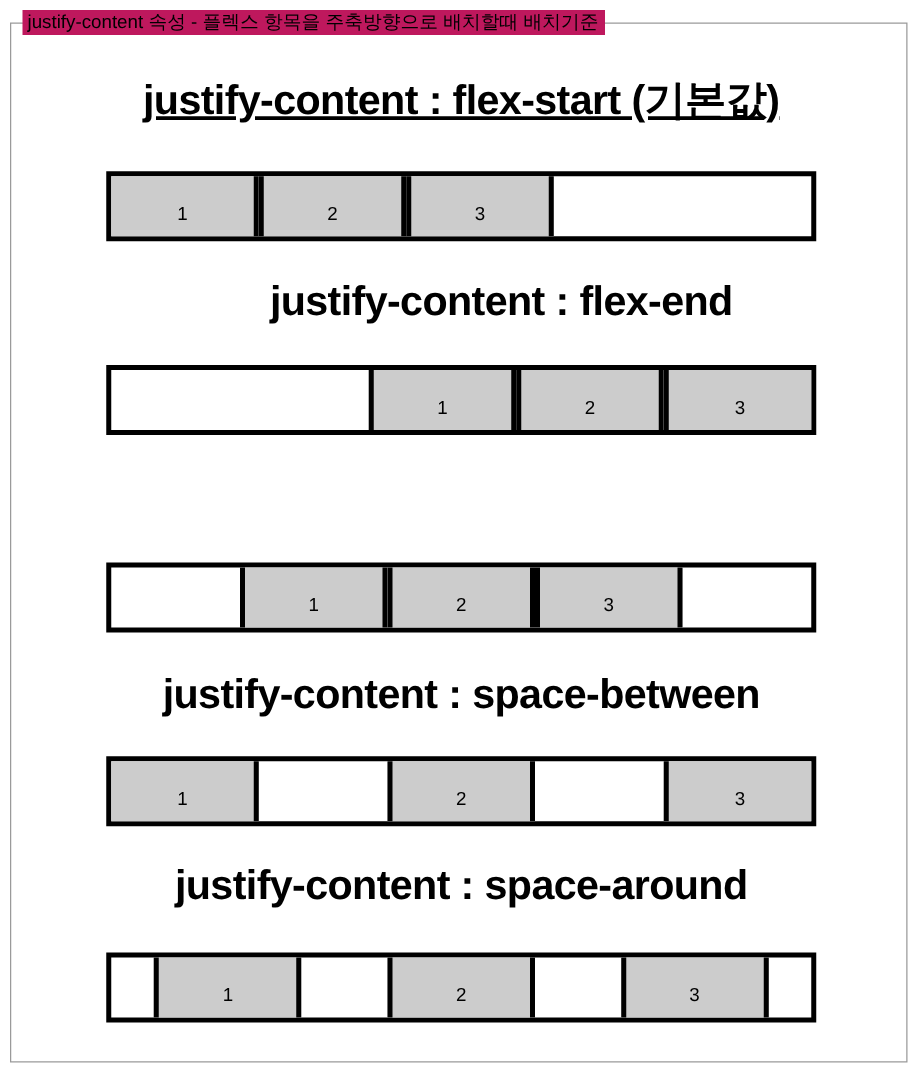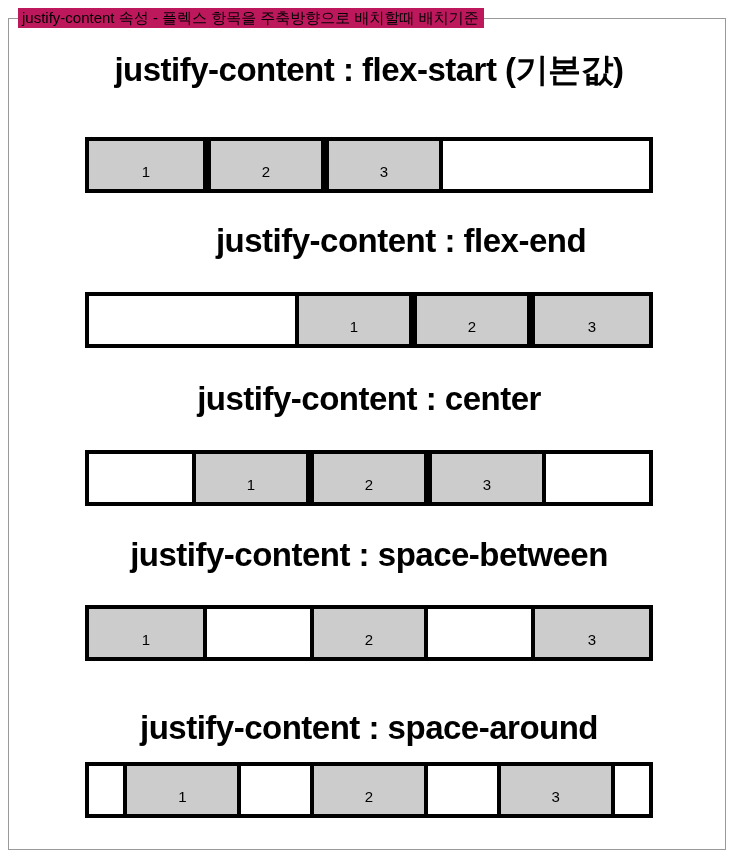--- a/index.html
+++ b/index.html
@@ -105,21 +105,21 @@
 </style>
 </head>
 <body>
 
 <div class="page">
 
   <div class="fieldset"></div>
 
   <div class="legend">justify-content 속성 - 플렉스 항목을 주축방향으로 배치할때 배치기준</div>
 
-  <div class="section" style="top:50px;">
+  <div class="section" style="top:60px;text-decoration:underline;">
     <div class="section-title">justify-content : flex-start (기본값)</div>
   </div>
   <div class="flex-box jc-flex-start" style="top:137px;">
     <div class="flex-item">
         <span>1</span>
       </div>
     <div class="flex-item">
         <span>2</span>
       </div>
     <div class="flex-item">
@@ -135,23 +135,20 @@
         <span>1</span>
       </div>
     <div class="flex-item">
         <span>2</span>
       </div>
     <div class="flex-item">
         <span>3</span>
       </div>
   </div>
 
-  <div class="section" style="top:379px;">
-    <div class="section-title">justify-content : center</div>
-  </div>
   <div class="flex-box jc-center" style="top:450px;">
     <div class="flex-item">
         <span>1</span>
       </div>
     <div class="flex-item">
         <span>2</span>
       </div>
     <div class="flex-item">
         <span>3</span>
       </div>
@@ -165,21 +162,21 @@
         <span>1</span>
       </div>
     <div class="flex-item">
         <span>2</span>
       </div>
     <div class="flex-item">
         <span>3</span>
       </div>
   </div>
 
-  <div class="section" style="top:708px;">
+  <div class="section" style="top:688px;">
     <div class="section-title">justify-content : space-around</div>
   </div>
   <div class="flex-box jc-space-around" style="top:762px;">
     <div class="flex-item">
         <span>1</span>
       </div>
     <div class="flex-item">
         <span>2</span>
       </div>
     <div class="flex-item">

